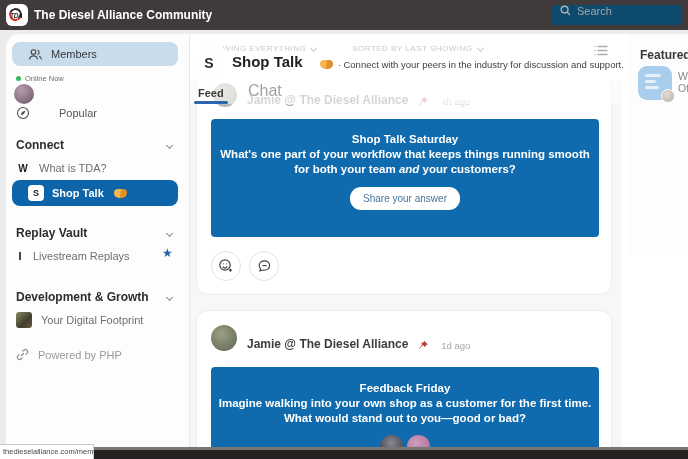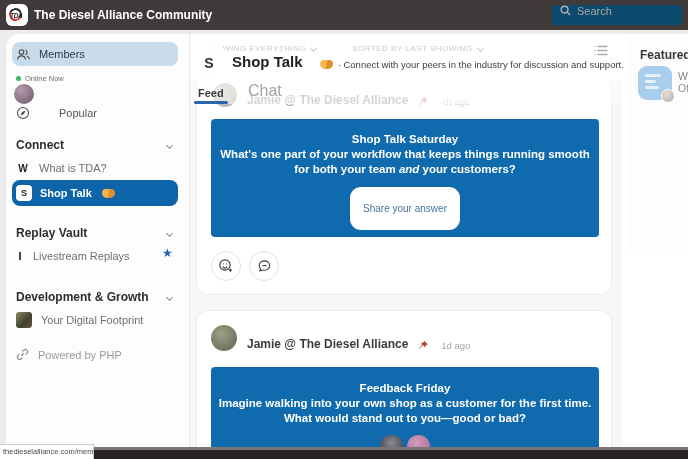--- a/index.html
+++ b/index.html
@@ -13,21 +13,21 @@
   .logo-txt { position:absolute; left:4px; top:8px; font-size:6.5px; font-weight:bold; font-style:italic; color:#1d1d1d; letter-spacing:-0.3px; }
   .app-title { position:absolute; left:34px; top:8px; font-size:12px; font-weight:bold; color:#ffffff; }
   .search { position:absolute; left:552px; top:5px; width:130px; height:20px; background:#0c4a6e; border-radius:4px; display:flex; align-items:flex-start; padding-left:8px; gap:6px; }
   .search-ph { font-size:11px; color:#aaa5a5; }
 
   
   .panel { position:absolute; left:6px; top:34px; width:682px; height:425px; background:#ffffff; border-top-left-radius:14px; }
 
   
   .sidebar { position:absolute; left:6px; top:34px; width:184px; height:414px; background:#fdfdfd; border-right:1px solid #e8e8e8; border-top-left-radius:14px; }
-  .side-pill { position:absolute; left:6px; width:166px; height:24px; border-radius:8px; display:flex; align-items:center; padding-left:4px; gap:8px; }
+  .side-pill { position:absolute; left:6px; width:166px; height:24px; border-radius:8px; display:flex; align-items:center; padding-left:16px; gap:8px; }
   .pill-members { top:8px; background:#c9dcec; }
   .pill-members .lbl { font-size:11px; color:#33383c; }
   .online-row { position:absolute; left:10px; top:40px; display:flex; align-items:center; gap:4px; }
   .dot { width:5px; height:5px; border-radius:50%; background:#35b95f; }
   .online-lbl { font-size:7.5px; color:#6f6f6f; }
   .online-avatar { position:absolute; left:8px; top:50px; width:20px; height:20px; border-radius:50%; background:radial-gradient(circle at 35% 30%, #b59cae, #6d5468); }
   .side-item { position:absolute; left:10px; display:flex; align-items:center; gap:9px; }
   .side-item .lbl { font-size:11px; color:#6f6f6f; }
   .item-popular { top:72px; } .item-popular .lbl { color:#555;padding-left:20px; }
   .sec-head { position:absolute; left:10px; width:160px; display:flex; justify-content:space-between; align-items:center; font-size:12px; font-weight:bold; color:#2c2c2c; }
@@ -52,21 +52,21 @@
   .card2 { top:276px; height:200px; }
   .post-head { position:absolute; display:flex; align-items:flex-end; gap:10px; }
   .avatar { border-radius:50%; background:radial-gradient(circle at 40% 35%, #9aa184, #5d6352); }
   .pname { font-size:12px; font-weight:bold; color:#454545; }
   .ptime { font-size:9.5px; color:#a5a5a5; margin-left:2px; }
   .ghost { opacity:0.5; }
   .bluecard { position:absolute; left:14px; width:388px; background:#0f6bad; border-radius:4px; text-align:center; color:#fff; }
   .bc1 { top:42px; height:118px; padding-top:13px; }
   .bc2 { top:56px; height:110px; padding-top:14px; }
   .bc-line { font-size:11.5px; font-weight:bold; line-height:15px; }
-  .share-btn { display:inline-block; margin-top:10px; background:#fff; color:#49759c; font-size:10px; padding:16px 13px; border-radius:11px; border:none; font-family:inherit; }
+  .share-btn { display:inline-block; margin-top:10px; background:#fff; color:#49759c; font-size:10px; padding:6px 13px; border-radius:11px; border:none; font-family:inherit; }
   .react-row { position:absolute; left:14px; top:174px; display:flex; gap:8px; }
   .react-btn { width:30px; height:30px; border-radius:50%; background:#fff; border:1px solid #e3e3e3; display:flex; align-items:center; justify-content:center; }
   .bc-avatars { margin-top:9px; display:flex; justify-content:center; gap:4px; }
   .bc-av1 { width:23px; height:23px; border-radius:50%; background:radial-gradient(circle at 50% 35%, #8a8a93, #2e2e36); }
   .bc-av2 { width:23px; height:23px; border-radius:50%; background:radial-gradient(circle at 40% 35%, #d19cbd, #a8648f); }
 
   
   .sticky-top { position:absolute; left:190px; top:34px; width:432px; height:46px; background:#fff; z-index:5; }
   .filters { position:absolute; top:10px; left:14px; display:flex; gap:36px; }
   .filter { font-size:8px; letter-spacing:0.5px; color:#c9c9c9; display:flex; align-items:center; }

